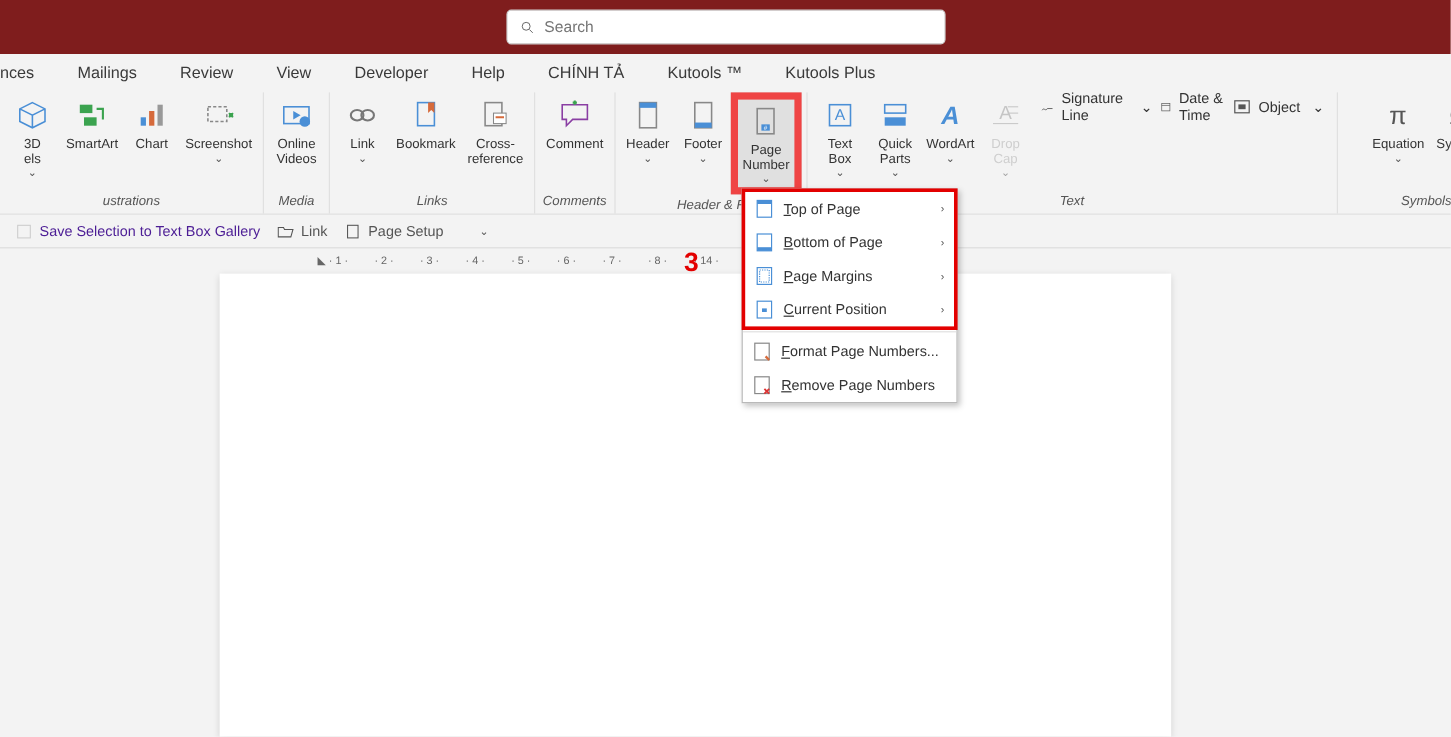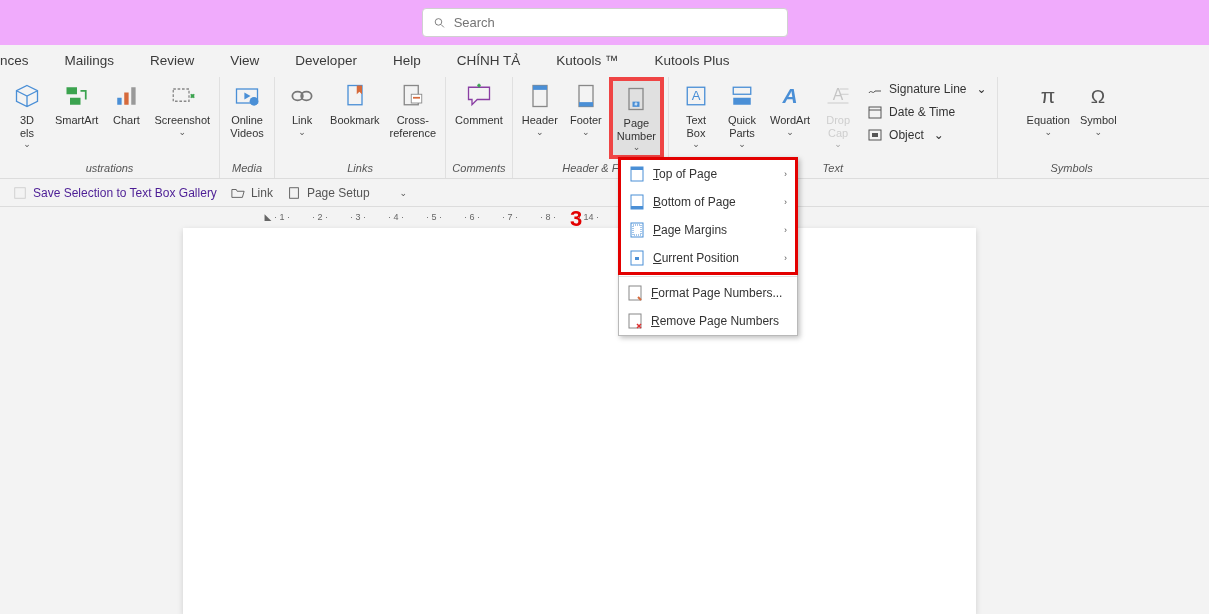--- a/index.html
+++ b/index.html
@@ -1,37 +1,37 @@
 <!DOCTYPE html>
 <html><head>
 <meta charset="utf-8">
 <style>
 * { margin: 0; padding: 0; box-sizing: border-box; font-family: "Segoe UI", Tahoma, sans-serif; }
 body { background: #f3f3f3; overflow: hidden; width: 1209px; height: 614px; position: relative; }
 
-.top-bar { height: 45px; background: #f0abfc; display: flex; align-items: center; justify-content: center; }
+.top-bar { height: 45px; background: #7f1d1d; display: flex; align-items: center; justify-content: center; }
 .search-box { width: 366px; height: 29px; background: #fff; border: 1px solid #d0d0d0; border-radius: 4px; display: flex; align-items: center; padding: 0 10px; }
 .search-box svg { width: 14px; height: 14px; margin-right: 8px; fill: none; stroke: #666; stroke-width: 1.5; }
 .search-box input { border: none; outline: none; background: transparent; font-size: 13px; color: #666; width: 100%; }
 
 .tabs-row { height: 30px; background: #f3f3f3; display: flex; align-items: center; padding-left: 0; gap: 36px; font-size: 13.5px; color: #3a3a3a; }
 .tabs-row .tab { cursor: pointer; }
 
 .ribbon { background: #f3f3f3; border-bottom: 1px solid #dcdcdc; display: flex; padding: 2px 0 0 0; height: 104px; }
 .ribbon-group { display: flex; flex-direction: column; align-items: center; border-right: 1px solid #e0e0e0; padding: 0 4px; position: relative; height: 100%; }
 .ribbon-group-items { display: flex; flex: 1; }
 .ribbon-group-label { font-size: 11px; color: #555; padding: 3px 0 4px 0; text-align: center; width: 100%; font-style: italic; }
 
 .cmd { display: flex; flex-direction: column; align-items: center; justify-content: flex-start; padding: 2px 4px; min-width: 46px; cursor: pointer; border: 1px solid transparent; }
-.cmd.active { background: #e0e0e0; border: 4px solid #ef4444; }
+.cmd.active { background: #e0e0e0; border: 6px solid #ef4444; }
 .cmd .icon { width: 32px; height: 32px; display: flex; align-items: center; justify-content: center; margin-bottom: 2px; }
 .cmd .label { font-size: 11px; color: #333; text-align: center; line-height: 1.15; }
 .cmd .chev { font-size: 9px; color: #555; }
 
-.vcmds { display: flex; flex-direction: column; padding: 2px 4px; gap: 3px; }
+.vcmds { display: flex; flex-direction: row; padding: 2px 4px; gap: 3px; }
 .vcmd { display: flex; align-items: center; gap: 6px; font-size: 12px; color: #333; cursor: pointer; height: 20px; padding: 0 2px; }
 
 svg.ico { width: 28px; height: 28px; }
 
 .second-bar { height: 28px; background: #f3f3f3; border-bottom: 1px solid #dcdcdc; display: flex; align-items: center; gap: 14px; padding-left: 13px; }
 .sb-item { display: flex; align-items: center; gap: 6px; font-size: 12px; color: #555; cursor: pointer; }
 .sb-item.disabled { color: #4c1d95; cursor: default; }
 
 .ruler-row { height: 20px; display: flex; align-items: center; position: relative; }
 .ruler { position: absolute; left: 164px; right: 0; height: 18px; background: #f3f3f3; font-size: 9px; color: #666; display: flex; align-items: center; }

